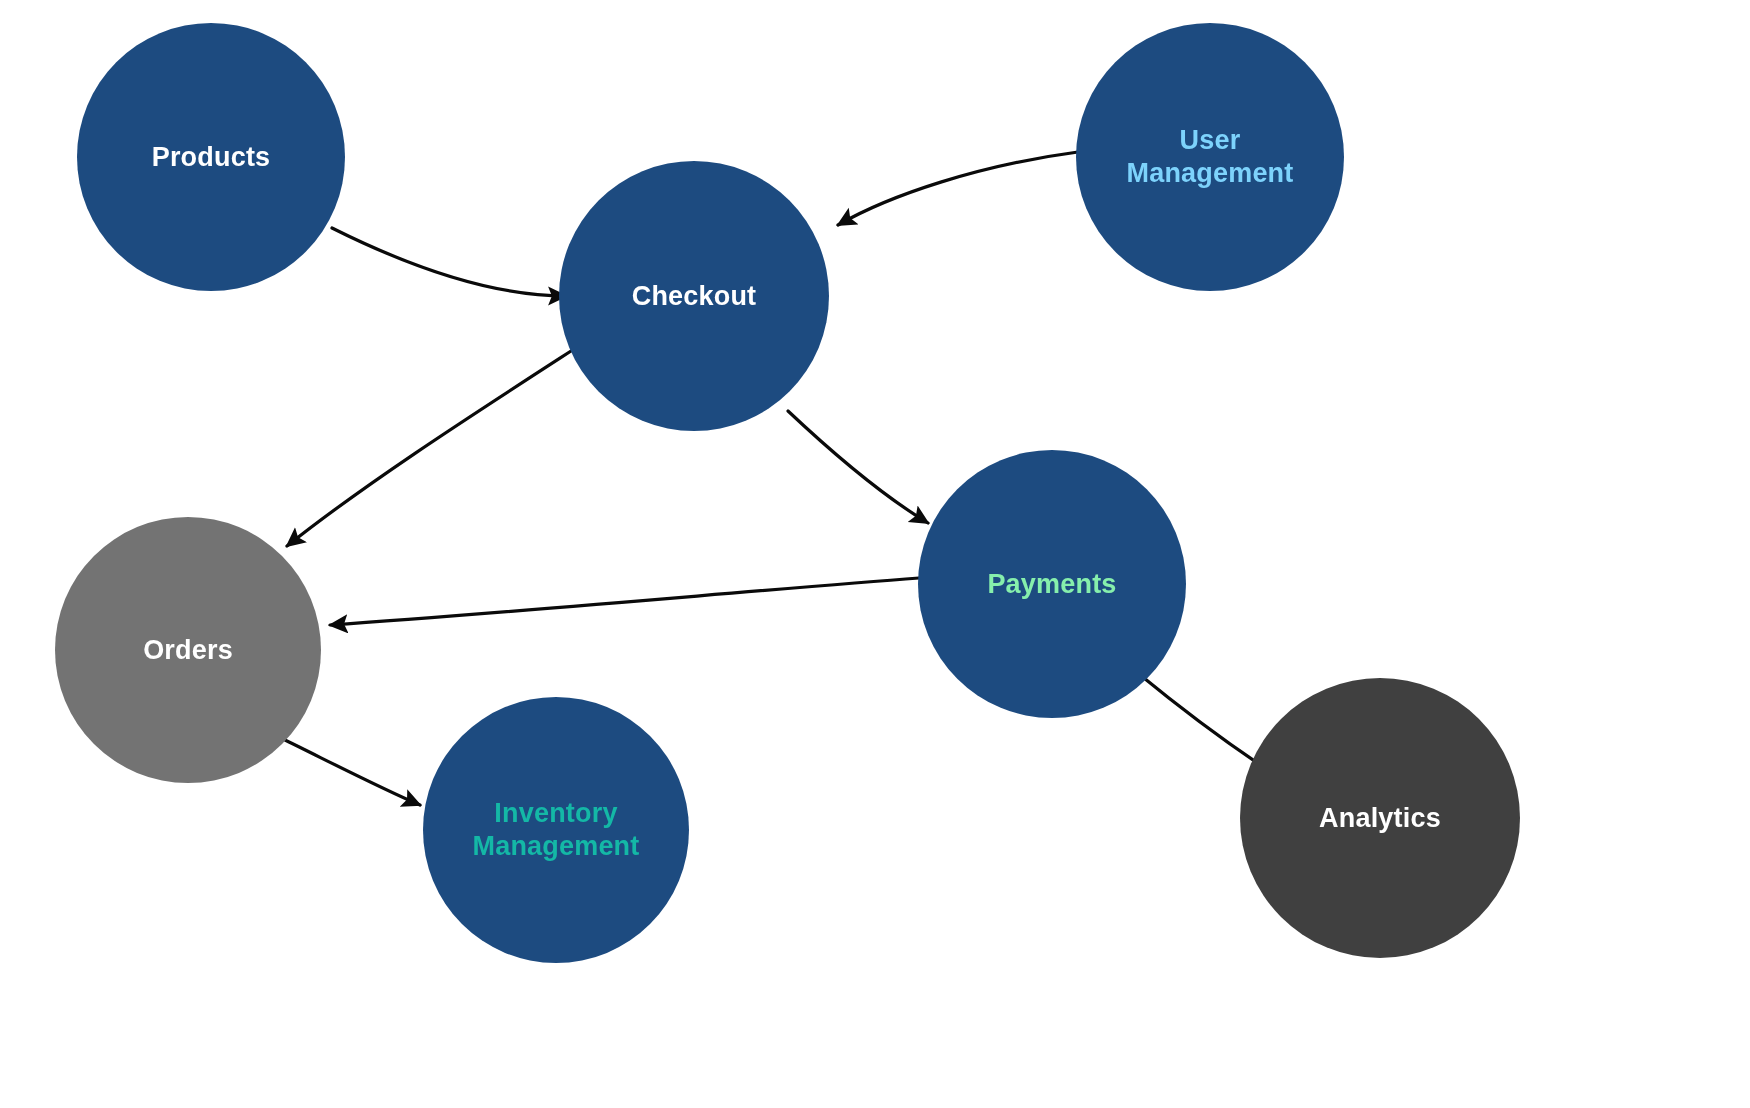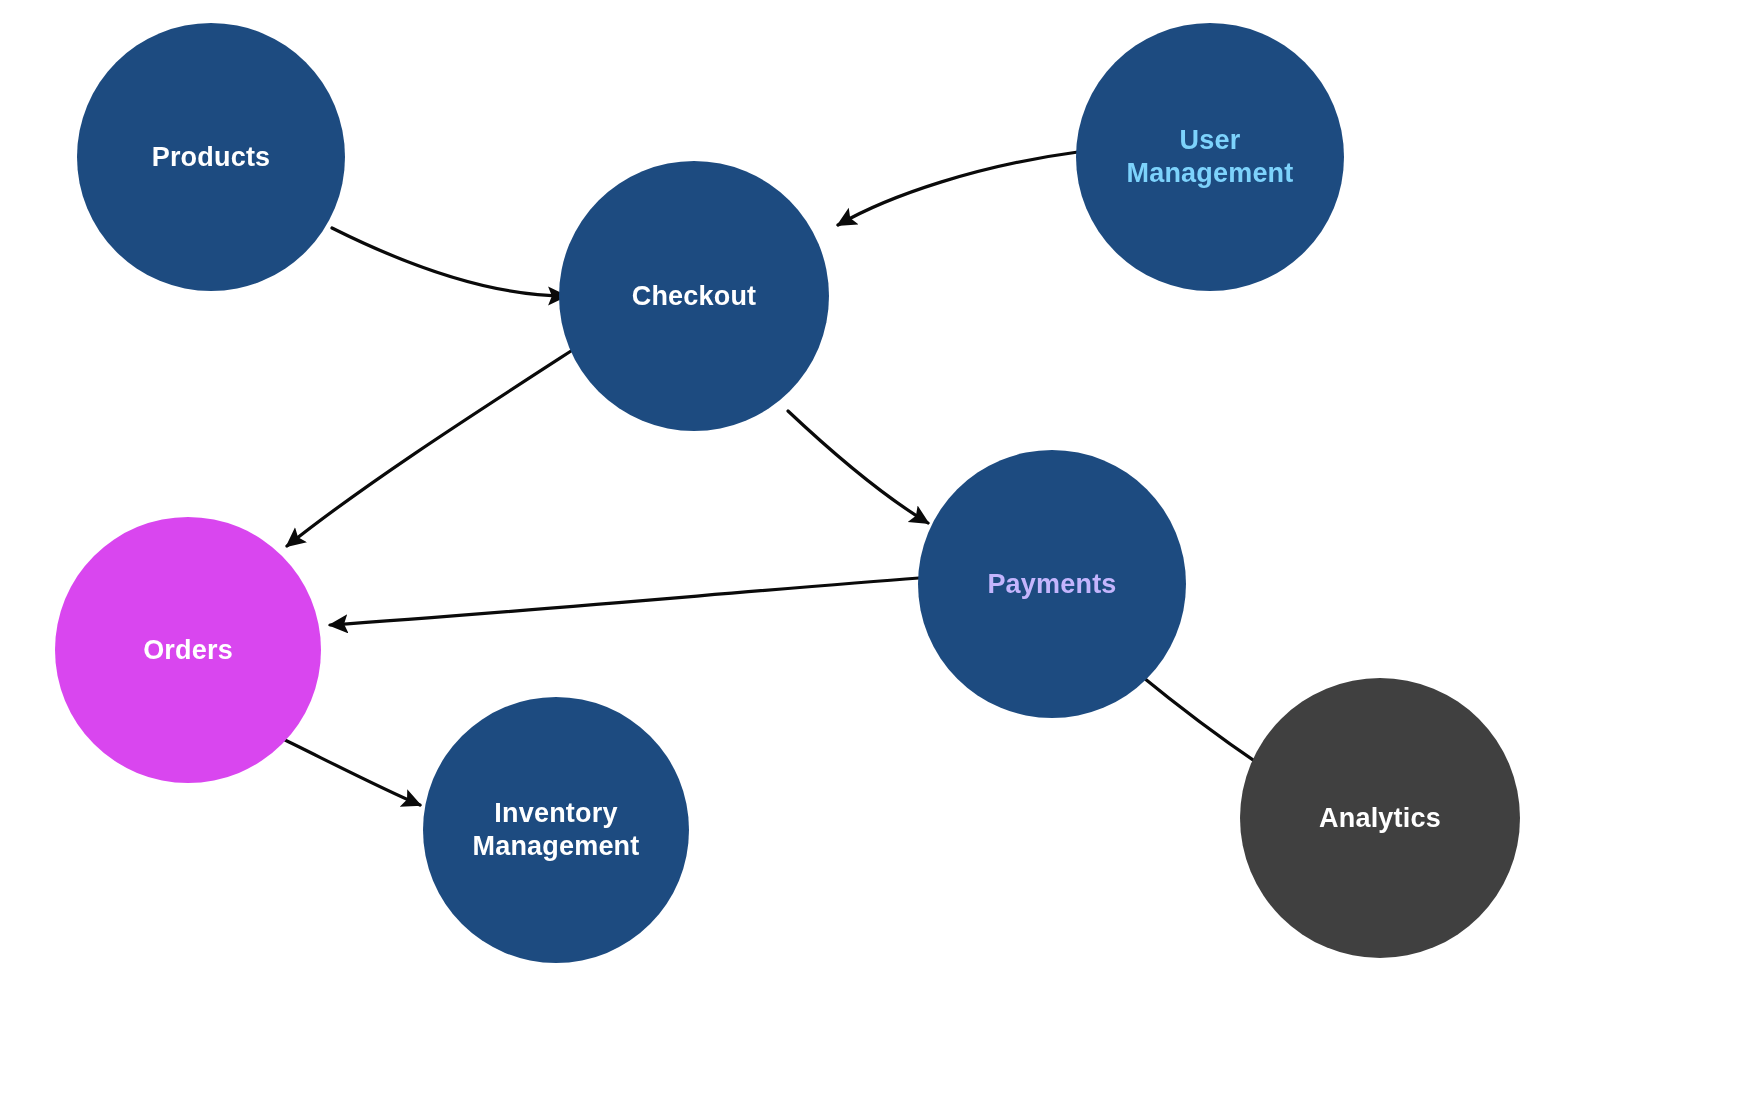--- a/index.html
+++ b/index.html
@@ -78,27 +78,27 @@
       <div class="node-circle" style="left: 77px; top: 23px; width: 268px; height: 268px; background: rgb(29, 75, 128); color: rgb(255, 255, 255); font-size: 27px;">
         <span class="node-label">Products</span>
       </div>
       <div class="node-circle" style="left: 559px; top: 161px; width: 270px; height: 270px; background: rgb(29, 75, 128); color: rgb(255, 255, 255); font-size: 27px;">
         <span class="node-label">Checkout</span>
       </div>
       <div class="node-circle" style="left: 1076px; top: 23px; width: 268px; height: 268px; background: rgb(29, 75, 128); color: #7dd3fc; font-size: 27px;">
         <span class="node-label">User
 Management</span>
       </div>
-      <div class="node-circle" style="left: 55px; top: 517px; width: 266px; height: 266px; background: #d946ef; color: rgb(255, 255, 255); font-size: 27px;">
+      <div class="node-circle" style="left: 55px; top: 517px; width: 266px; height: 266px; background: #737373; color: rgb(255, 255, 255); font-size: 27px;">
         <span class="node-label">Orders</span>
       </div>
-      <div class="node-circle" style="left: 918px; top: 450px; width: 268px; height: 268px; background: rgb(29, 75, 128); color: #c4b5fd; font-size: 27px;">
+      <div class="node-circle" style="left: 918px; top: 450px; width: 268px; height: 268px; background: rgb(29, 75, 128); color: #86efac; font-size: 27px;">
         <span class="node-label">Payments</span>
       </div>
-      <div class="node-circle" style="left: 423px; top: 697px; width: 266px; height: 266px; background: rgb(29, 75, 128); color: #ffffff; font-size: 27px;">
+      <div class="node-circle" style="left: 423px; top: 697px; width: 266px; height: 266px; background: rgb(29, 75, 128); color: #14b8a6; font-size: 27px;">
         <span class="node-label">Inventory
 Management</span>
       </div>
       <div class="node-circle" style="left: 1240px; top: 678px; width: 280px; height: 280px; background: #404040; color: rgb(255, 255, 255); font-size: 27px;">
         <span class="node-label">Analytics</span>
       </div>
     </div>
 
 </div>
 

